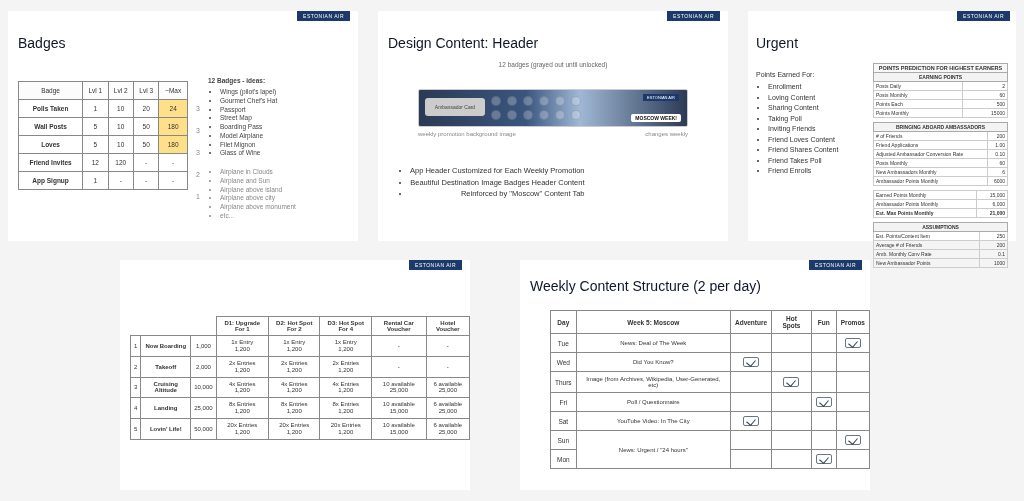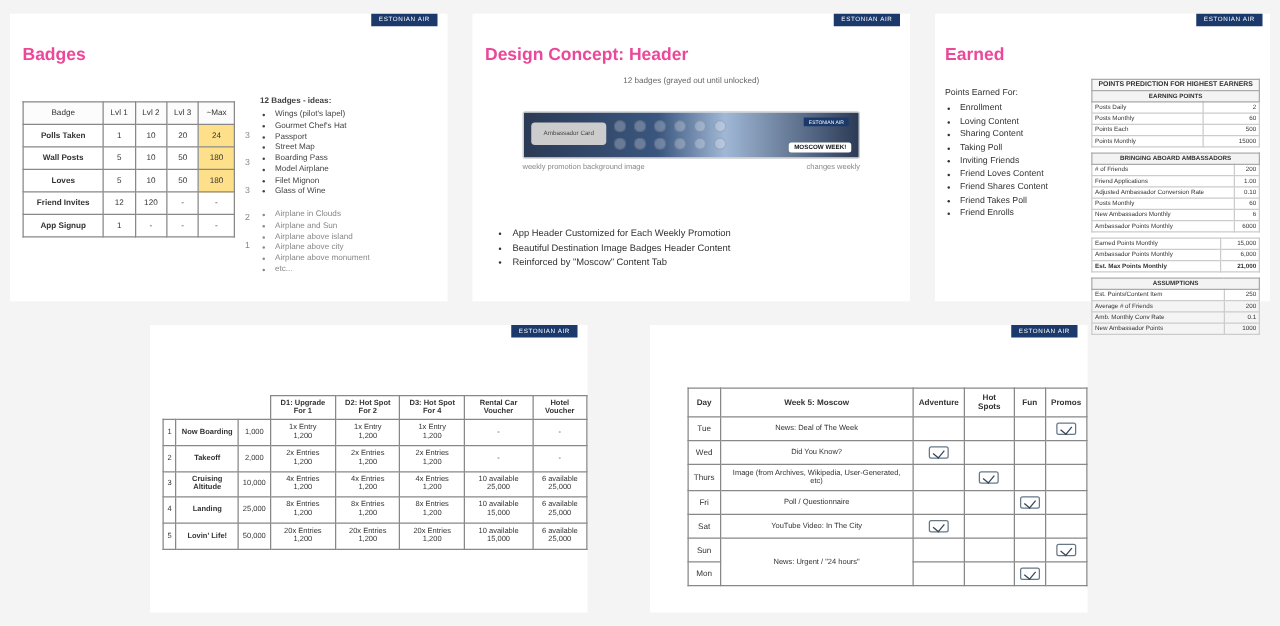--- a/index.html
+++ b/index.html
@@ -1,20 +1,20 @@
 <!DOCTYPE html>
 <html><head>
 <meta charset="utf-8">
 <style>
   * { box-sizing: border-box; margin: 0; padding: 0; }
   body { background: #f4f4f4; font-family: Helvetica, Arial, sans-serif; font-size: 8px; color: #333; width: 1024px; height: 501px; overflow: hidden; }
   .canvas { position: relative; width: 1024px; height: 501px; }
   .slide { position: absolute; background: #fff; }
   .brand { position: absolute; background: #1b3a6b; color: #fff; font-size: 5px; padding: 2px 6px; letter-spacing: 0.5px; }
-  h2.slide-title { font-weight: 700; color: #ec4899; }
+  h2.slide-title { font-weight: 400; color: #0f172a; }
 
   
   .s1 { left: 8px; top: 11px; width: 350px; height: 230px; }
   .s1 .brand { right: 8px; top: 0; }
   .s1 h2 { font-size: 14px; margin: 24px 0 0 10px; }
   .s1-left { position: absolute; left: 10px; top: 70px; width: 185px; }
   table.badges { border-collapse: collapse; width: 170px; }
   table.badges th, table.badges td { border: 1px solid #888; font-size: 6.5px; text-align: center; padding: 5px 2px; }
   table.badges th { font-weight: 400; background: #fcfcfc; }
   table.badges td.rowh { font-weight: 700; text-align: center; }
@@ -30,21 +30,21 @@
   .s2 .brand { right: 8px; top: 0; }
   .s2 h2 { font-size: 14px; margin: 24px 0 0 10px; }
   .s2-cap { text-align: center; font-size: 6.5px; color: #666; }
   .s2-header-wrap { position: absolute; left: 40px; top: 78px; width: 270px; }
   .s2-header { height: 38px; background: linear-gradient(90deg,#2b3a55 0%,#3a567f 40%,#a0b8d6 60%,#2b3a55 100%); border: 1px solid #ccc; border-radius: 2px; position: relative; overflow: hidden; }
   .amb-card { position: absolute; left: 6px; top: 8px; width: 60px; height: 18px; border-radius: 3px; background: #ccc; color: #444; font-size: 5px; display: flex; align-items: center; justify-content: center; }
   .badge-dot { position: absolute; width: 10px; height: 10px; border-radius: 50%; background: rgba(255,255,255,0.25); border: 1px solid rgba(0,0,0,0.15); }
   .hdr-brand { position: absolute; right: 8px; top: 4px; background: #1b3a6b; color:#fff; font-size: 4px; padding: 1px 4px; }
   .hdr-mw { position: absolute; right: 6px; bottom: 4px; background: #fff; color: #111; font-size: 5px; font-weight: 700; padding: 1px 4px; border-radius: 2px; }
   .s2-note-l, .s2-note-r { font-size: 6px; color: #888; }
-  .s2-bullets { position: absolute; left: 20px; bottom: 26px; font-size: 7.5px; line-height: 1.5; }
+  .s2-bullets { position: absolute; left: 20px; bottom: 42px; font-size: 7.5px; line-height: 1.5; text-align: right; }
   .s2-bullets li { list-style: disc; margin-left: 12px; }
 
   
   .s3 { left: 748px; top: 11px; width: 268px; height: 230px; }
   .s3 .brand { right: 6px; top: 0; }
   .s3 h2 { font-size: 14px; margin: 24px 0 0 8px; }
   .s3-left { position: absolute; left: 8px; top: 60px; width: 110px; font-size: 7px; }
   .s3-left .lead { margin-bottom: 4px; }
   .s3-left ul { list-style: disc; margin-left: 12px; line-height: 1.5; }
   .s3-right { position: absolute; left: 125px; top: 52px; width: 135px; }
@@ -158,21 +158,21 @@
           <li>Airplane above island</li>
           <li>Airplane above city</li>
           <li>Airplane above monument</li>
           <li>etc...</li>
         </ul>
     </div>
   </div>
 
   <div class="slide s2">
     <div class="brand">ESTONIAN AIR</div>
-    <h2 class="slide-title">Design Concept: Header</h2>
+    <h2 class="slide-title">Design Content: Header</h2>
     <div class="s2-cap" style="margin-top:10px;">12 badges (grayed out until unlocked)</div>
     <div class="s2-header-wrap">
       <div class="s2-header">
         <div class="amb-card">Ambassador Card</div>
         <div class="hdr-brand">ESTONIAN AIR</div>
         <div class="hdr-mw">MOSCOW WEEK!</div>
       <div class="badge-dot" style="left: 72px; top: 6px;"></div>
           <div class="badge-dot" style="left: 88px; top: 6px;"></div>
           <div class="badge-dot" style="left: 104px; top: 6px;"></div>
           <div class="badge-dot" style="left: 120px; top: 6px;"></div>
@@ -192,21 +192,21 @@
     </div>
     <ul class="s2-bullets" id="s2-bullets">
         <li>App Header Customized for Each Weekly Promotion</li>
         <li>Beautiful Destination Image Badges Header Content</li>
         <li>Reinforced by "Moscow" Content Tab</li>
       </ul>
   </div>
 
   <div class="slide s3">
     <div class="brand">ESTONIAN AIR</div>
-    <h2 class="slide-title">Earned</h2>
+    <h2 class="slide-title">Urgent</h2>
     <div class="s3-left">
       <div class="lead">Points Earned For:</div>
       <ul id="points-items">
           <li>Enrollment</li>
           <li>Loving Content</li>
           <li>Sharing Content</li>
           <li>Taking Poll</li>
           <li>Inviting Friends</li>
           <li>Friend Loves Content</li>
           <li>Friend Shares Content</li>
@@ -380,20 +380,21 @@
             <td class="two">20x Entries<br>1,200</td>
             <td class="two">10 available<br>15,000</td>
             <td class="two">6 available<br>25,000</td>
           </tr>
         </tbody>
     </table>
   </div>
 
   <div class="slide s5">
     <div class="brand">ESTONIAN AIR</div>
+    <h2 class="slide-title">Weekly Content Structure (2 per day)</h2>
     <table class="weekly">
       <thead>
           <tr id="wk-head">
             <th>Day</th>
             <th>Week 5: Moscow</th>
             <th>Adventure</th>
             <th>Hot Spots</th>
             <th>Fun</th>
             <th>Promos</th>
           </tr>

